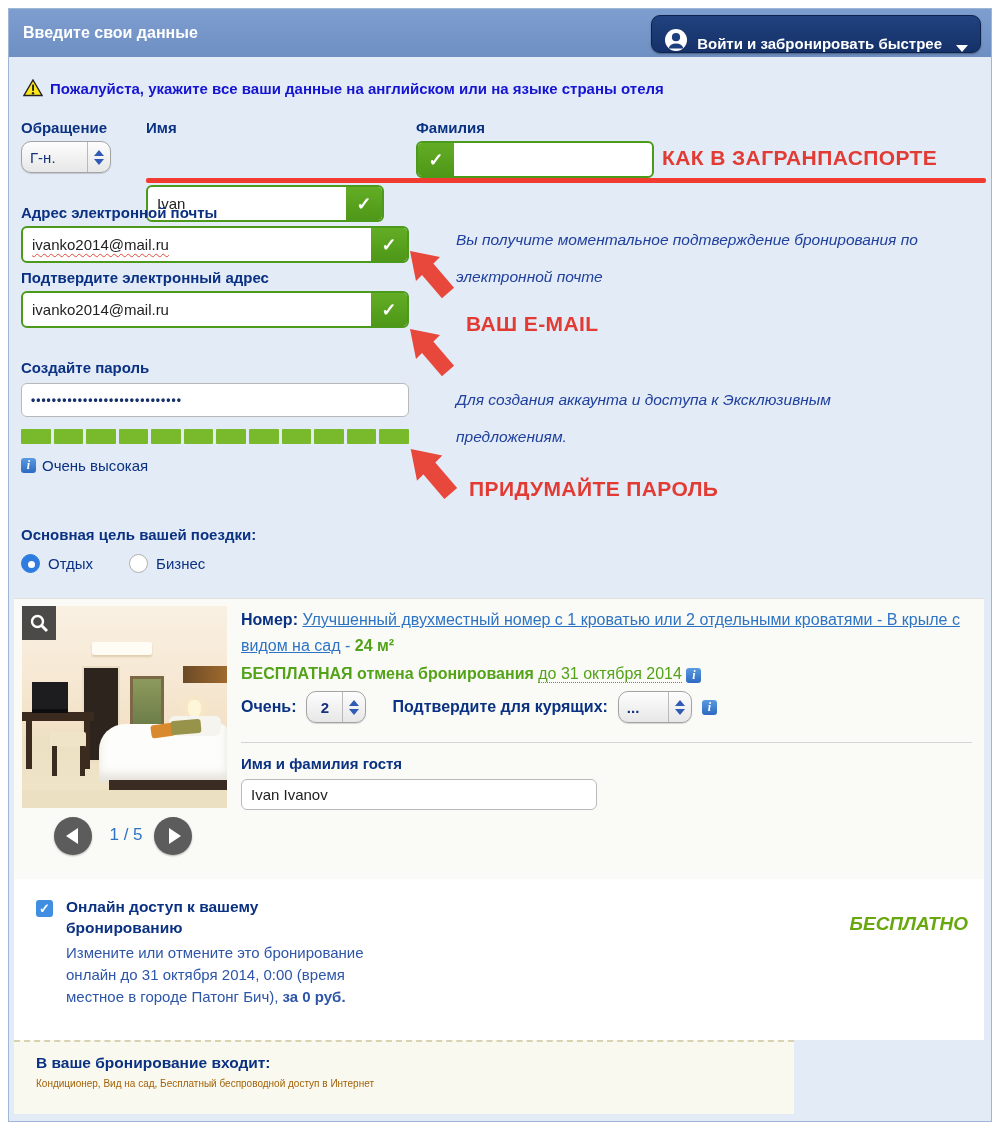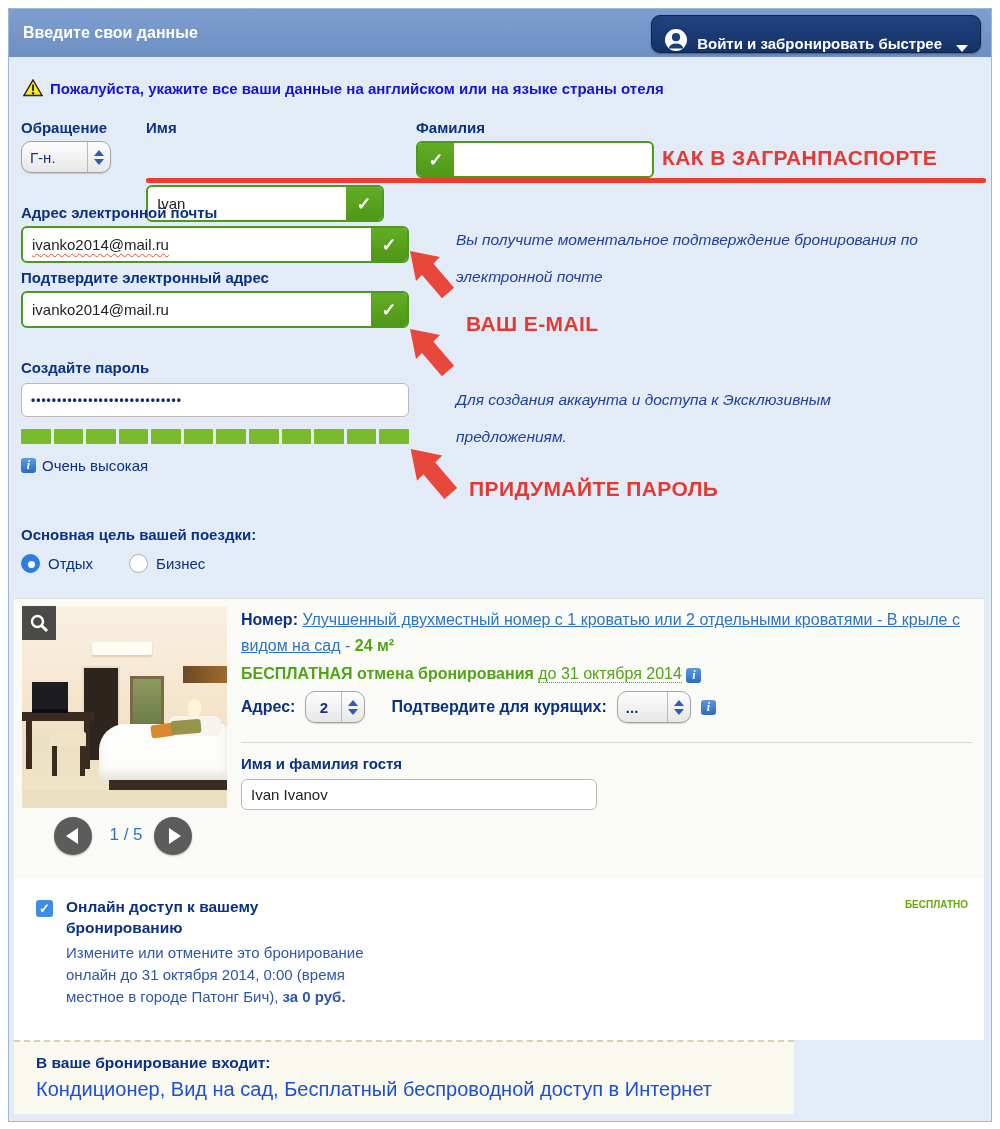--- a/index.html
+++ b/index.html
@@ -109,27 +109,27 @@
 
   
   .access-card{position:absolute;left:5px;top:870px;width:970px;height:161px;background:#fff;}
   .checkbox{position:absolute;left:22px;top:21px;width:17px;height:17px;background:#3f8ee2;
             border-radius:3px;color:#fff;font-size:13px;font-weight:bold;text-align:center;
             line-height:17px;cursor:pointer;}
   .access-title{position:absolute;left:52px;top:17px;width:270px;color:#0a3182;font-weight:bold;
             font-size:15.5px;line-height:21px;}
   .access-desc{position:absolute;left:52px;top:63px;width:322px;color:#2d55a8;font-size:15px;
             line-height:22px;}
-  .badge-free{position:absolute;right:16px;top:20px;color:#68a80e;font-weight:bold;font-size:10px;}
+  .badge-free{position:absolute;right:16px;top:34px;color:#68a80e;font-weight:bold;font-size:19px;font-style:italic;}
 
   
   .amen-card{position:absolute;left:5px;top:1031px;width:780px;height:74px;background:#faf9f0;
              border-top:2px dashed #d8d2b2;box-sizing:border-box;}
   .amen-title{position:absolute;left:22px;top:12px;color:#0a3182;font-weight:bold;font-size:15.5px;}
-  .amen-text{position:absolute;left:22px;top:36px;color:#1d4ed8;font-size:20px;}
+  .amen-text{position:absolute;left:22px;top:36px;color:#a16207;font-size:10px;}
 </style>
 </head>
 <body>
 
 <div class="panel">
 
   <div class="hdr">
     <div class="hdr-title">Введите свои данные</div>
     <div class="login-btn">
       <svg class="avatar" viewBox="0 0 24 24">
@@ -284,21 +284,21 @@
       <div class="cancel-line">
         <span class="green-b">БЕСПЛАТНАЯ отмена бронирования</span>
         <span> </span>
         <span class="green-dotted">до 31 октября 2014</span>
         <span> </span>
         <span class="i-icon">i</span>
       </div>
     </div>
 
     <div class="guests-row">
-      <span>Адрес:</span>
+      <span>Очень:</span>
       <div class="mselect" style="position:static;width:58px;">
         <div class="val" style="justify-content:center;">2</div>
         <div class="stepper">
             <div class="tri-up"></div>
             <div class="tri-dn"></div>
           </div>
       </div>
       <span style="margin-left:16px;">Подтвердите для курящих:</span>
       <div class="mselect" style="position:static;width:72px;">
         <div class="val">...</div>

